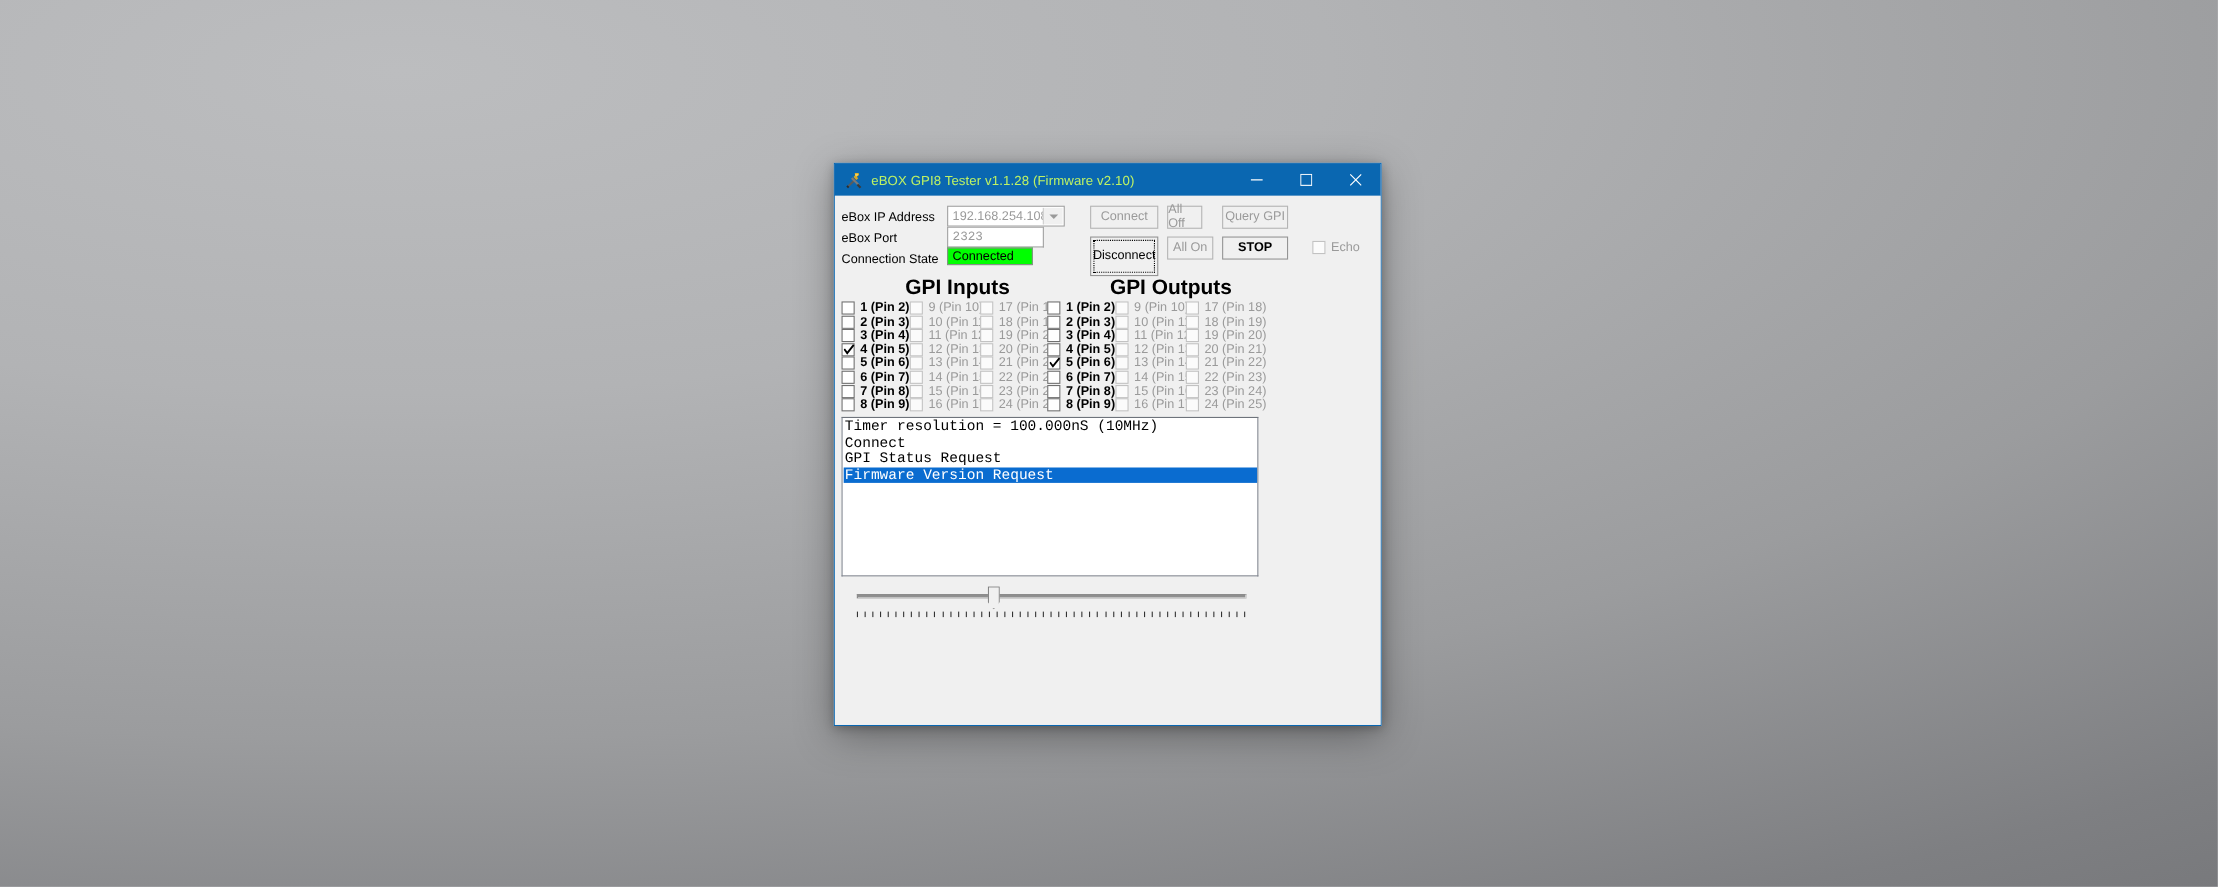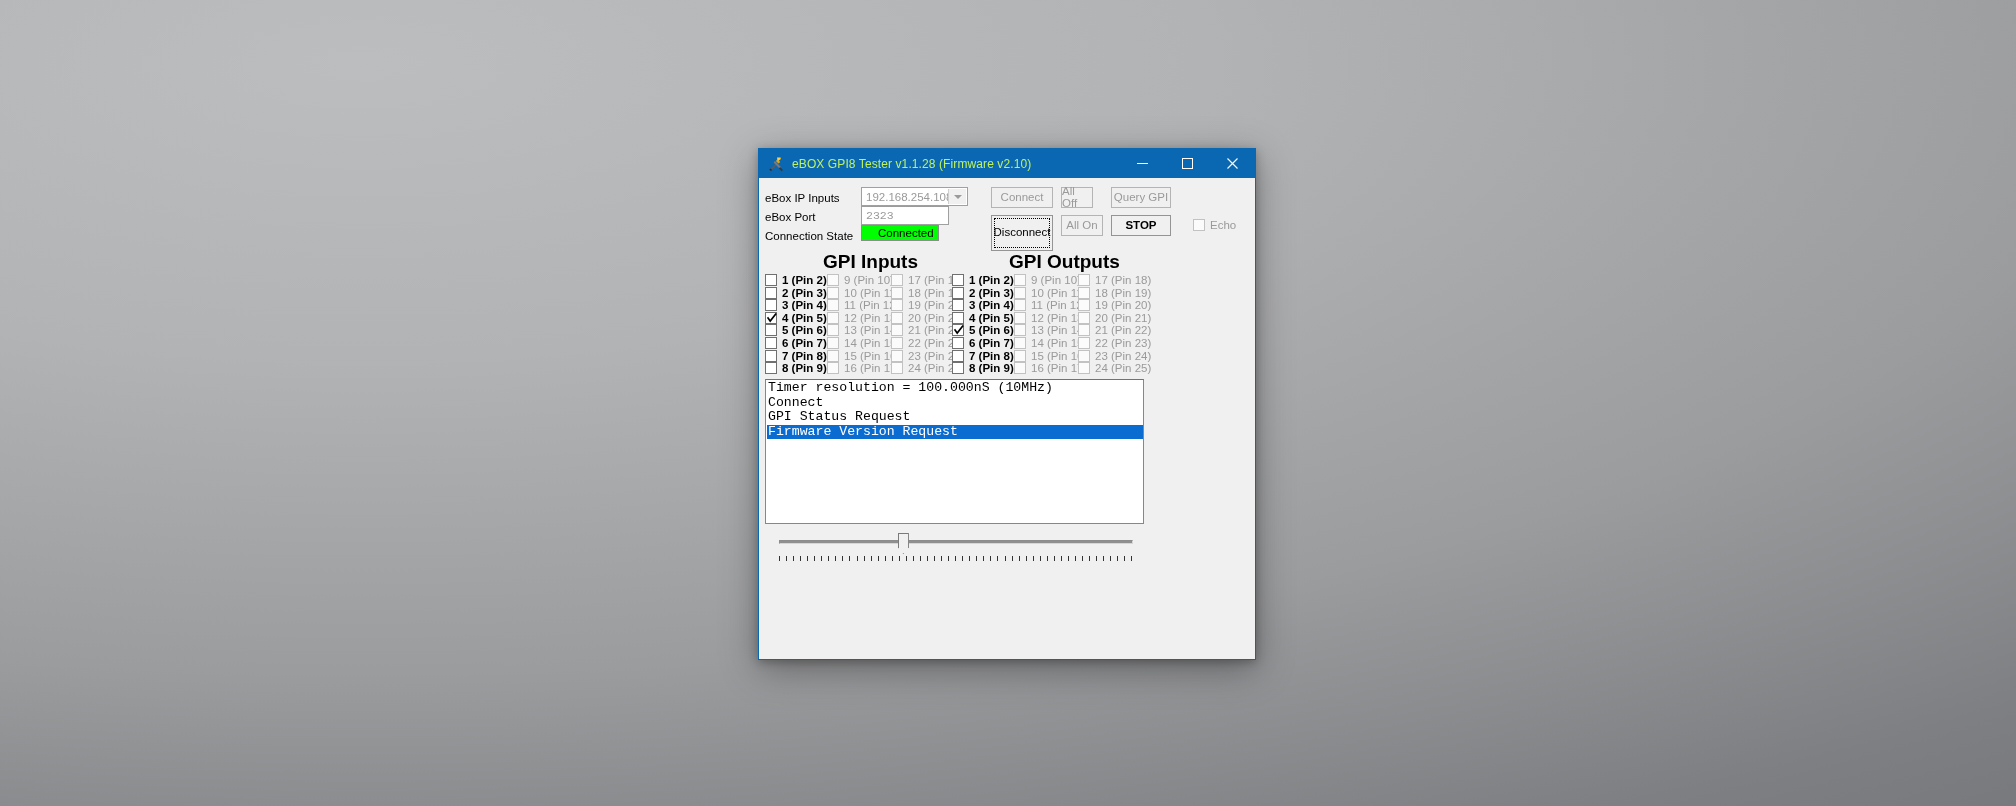--- a/index.html
+++ b/index.html
@@ -141,21 +141,21 @@
 
   .statefield {
     position: absolute;
     box-sizing: border-box;
     background: #00ff00;
     border: 1px solid #8d8d8d;
     font-size: 11.5px;
     color: #000;
     display: flex;
     align-items: center;
-    padding-left: 16px;
+    padding-left: 4px;
   }
 
   .btn {
     position: absolute;
     box-sizing: border-box;
     background: #f0f0f0;
     border: 1px solid #949494;
     font-size: 11.5px;
     font-family: "Liberation Sans", sans-serif;
     color: #000;
@@ -318,21 +318,21 @@
       <div class="win-btn close" title="Close">
         <svg width="11" height="11" viewBox="0 0 11 11">
             <path d="M0.5 0.5 L10.5 10.5 M10.5 0.5 L0.5 10.5" stroke="#ffffff" stroke-width="1.1"></path>
           </svg>
       </div>
     </div>
   </div>
 
   <div class="client">
 
-    <div class="lbl" style="left:6px; top:13px;">eBox IP Inputs</div>
+    <div class="lbl" style="left:6px; top:13px;">eBox IP Address</div>
     <div class="combo" style="left:102px; top:9px; width:107px; height:19px;">
       <span>192.168.254.108</span>
       <span class="combo-arrow">
           <i></i>
         </span>
     </div>
 
     <div class="lbl" style="left:6px; top:32px;">eBox Port</div>
     <div class="field disabled" style="left:102px; top:28px; width:88px; height:19px;">
       <span>2323</span>

